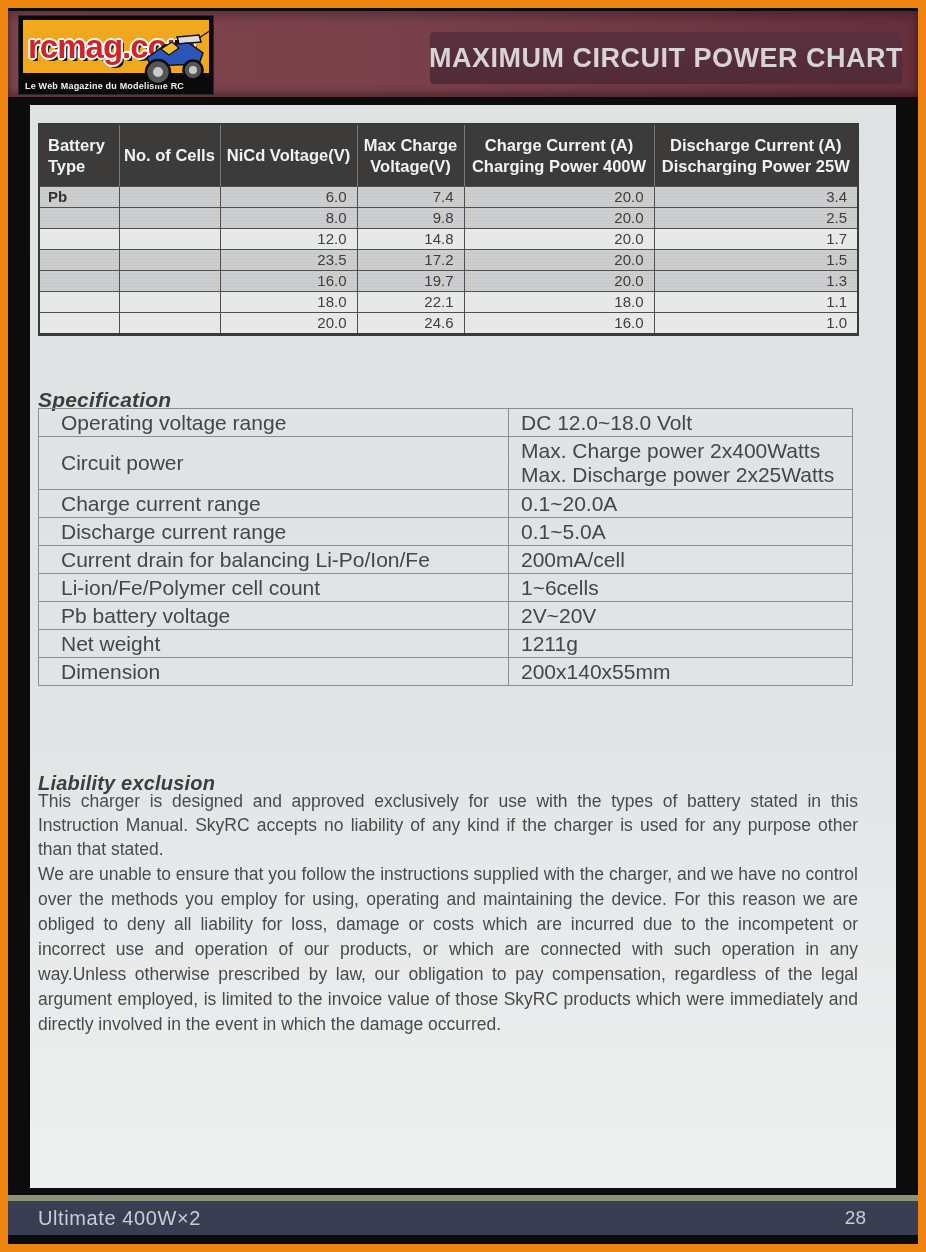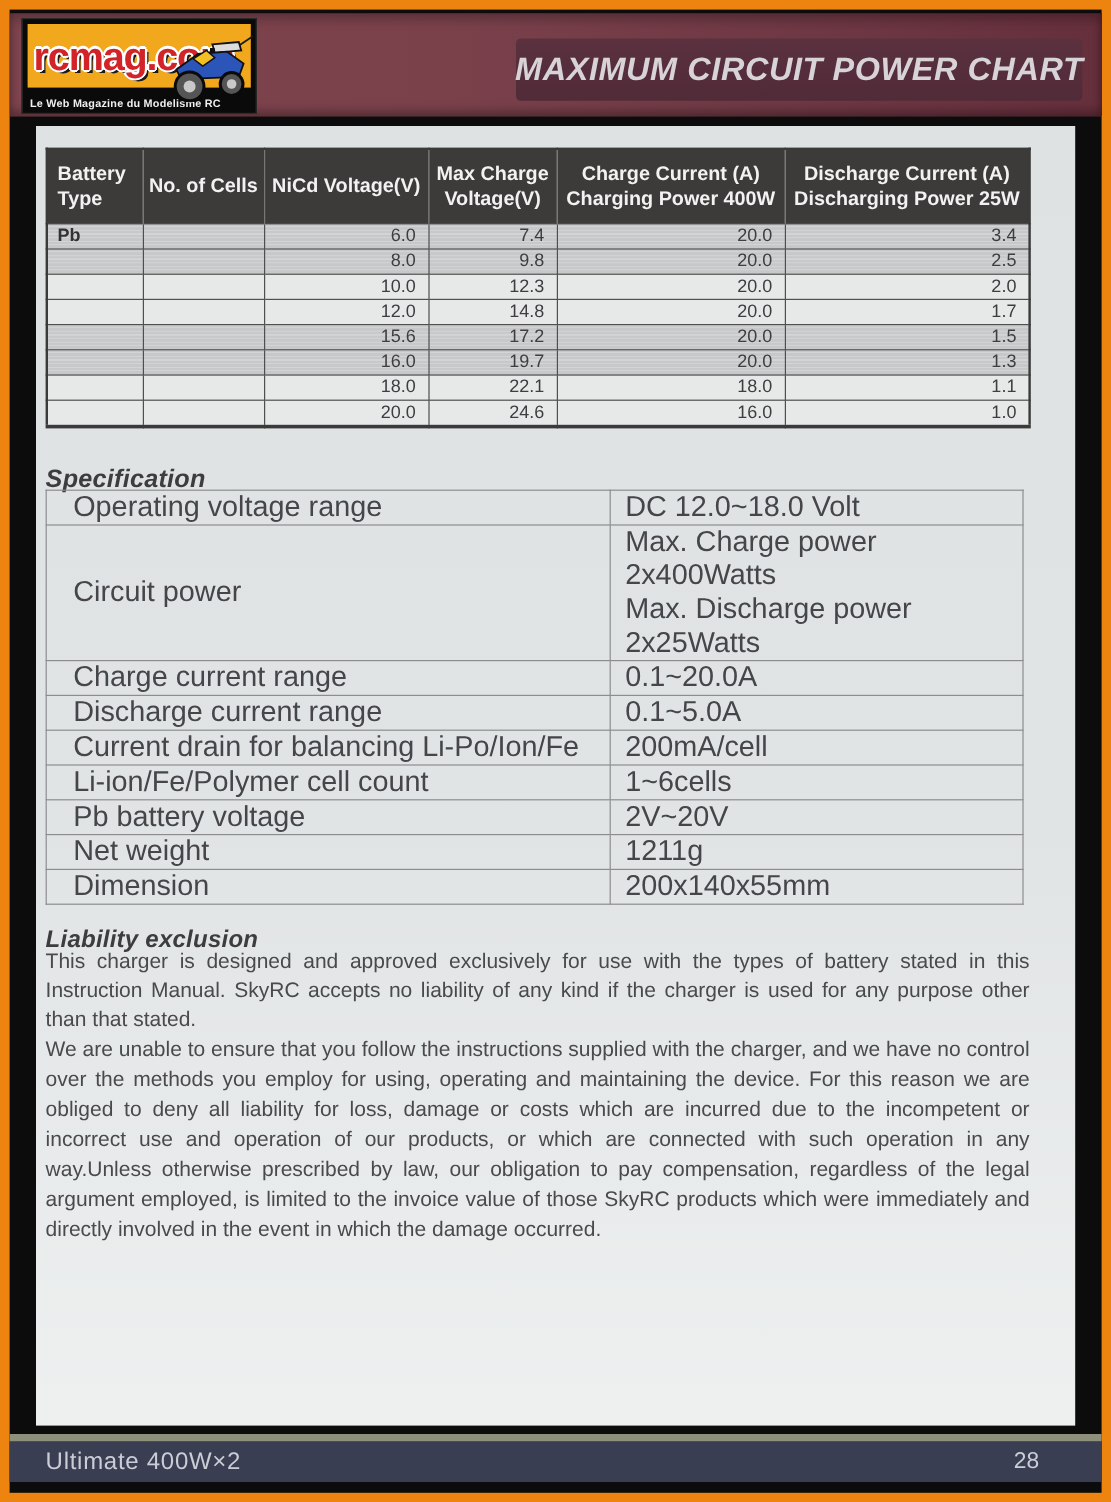--- a/index.html
+++ b/index.html
@@ -17,21 +17,21 @@
   body{font-family:"Liberation Sans","DejaVu Sans",sans-serif;}
   .frame{position:relative;width:926px;height:1252px;background:var(--frame-orange);overflow:hidden;}
   .scan{position:absolute;left:8px;top:8px;width:910px;height:1236px;background:var(--scan-black);}
 
   
   .header{position:absolute;left:0;top:3px;width:100%;height:86px;
     background:linear-gradient(to right,var(--maroon-a) 0%,#7a414b 40%,#6e3844 72%,var(--maroon-b) 100%);
     box-shadow:inset 0 6px 8px rgba(0,0,0,.22), inset 0 -5px 7px rgba(0,0,0,.28);}
   .title-band{position:absolute;left:422px;right:16px;top:21px;height:52px;border-radius:4px;
     background:linear-gradient(180deg,#5b313f 0%,var(--maroon-inner) 60%,#512b38 100%);
-    display:flex;align-items:center;justify-content:center;font-style:italic;}
+    display:flex;align-items:center;justify-content:center;}
   .title-band .title{color:var(--title-text);font-size:27px;font-weight:700;letter-spacing:.5px;white-space:nowrap;}
 
   .logo{position:absolute;left:10px;top:4px;width:194px;height:78px;background:#0a0a0a;border:1px solid #2a2a2a;}
   .logo-yellow{position:absolute;left:4px;top:4px;right:4px;height:53px;background:var(--logo-yellow);overflow:visible;}
   .logo-site{position:absolute;left:5px;top:8px;font-size:33px;font-weight:800;letter-spacing:-1px;color:var(--logo-red);
     text-shadow:-2px 0 0 #fff,2px 0 0 #fff,0 -2px 0 #fff,0 2px 0 #fff,-1px -1px 0 #fff,1px -1px 0 #fff,-1px 1px 0 #fff,1px 1px 0 #fff,3px 3px 0 #1a1a1a;}
   .logo-tagline{position:absolute;left:6px;bottom:3px;font-size:9px;font-weight:700;color:#f0f0f0;letter-spacing:.2px;white-space:nowrap;text-align:center;}
   .logo-car{position:absolute;right:-2px;top:12px;width:84px;height:62px;z-index:3;}
 
   
@@ -47,21 +47,21 @@
   .power-table td{height:20px;padding:0 10px 0 0;text-align:right;border:1px solid var(--tbl-border);line-height:20px;}
   .power-table td.cell-type{text-align:left;padding:0 0 0 8px;font-weight:700;color:#333;}
   .power-table tr.gray td{background:var(--row-gray);
     background-image:repeating-linear-gradient(0deg,rgba(255,255,255,.22) 0 1px,rgba(0,0,0,0) 1px 3px);}
   .power-table tr.light td{background:var(--row-light);}
 
   
   .sec-heading{position:absolute;left:8px;font-size:21px;font-weight:700;font-style:italic;color:#3d3d3f;letter-spacing:.2px;}
   #spec-heading{top:266px;}
   .spec-table{position:absolute;left:8px;top:303px;width:814px;border-collapse:collapse;table-layout:fixed;
-    border:1px solid var(--spec-border);font-size:24px;color:#45454a;}
+    border:1px solid var(--spec-border);font-size:21px;color:#45454a;}
   .spec-table td{border:1px solid var(--spec-border);padding:0;vertical-align:middle;}
   .spec-table td.spec-label{padding-left:22px;}
   .spec-table td.spec-value{padding-left:12px;}
   .spec-table tr{height:28px;}
   .spec-table tr.tall{height:53px;}
   .spec-table .v2:empty{display:none;}
 
   
   #liability-heading{top:650px;font-size:20px;}
   .para{position:absolute;left:8px;width:820px;font-size:17.5px;line-height:25px;color:var(--text-gray);
@@ -139,37 +139,29 @@
             <td class="cell-type"></td>
             <td></td>
             <td>8.0</td>
             <td>9.8</td>
             <td>20.0</td>
             <td>2.5</td>
           </tr>
           <tr class="light">
             <td class="cell-type"></td>
             <td></td>
-            <td>10.0</td>
-            <td>12.3</td>
-            <td>20.0</td>
-            <td>2.0</td>
-          </tr>
-          <tr class="light">
-            <td class="cell-type"></td>
-            <td></td>
             <td>12.0</td>
             <td>14.8</td>
             <td>20.0</td>
             <td>1.7</td>
           </tr>
           <tr class="gray">
             <td class="cell-type"></td>
             <td></td>
-            <td>15.6</td>
+            <td>23.5</td>
             <td>17.2</td>
             <td>20.0</td>
             <td>1.5</td>
           </tr>
           <tr class="gray">
             <td class="cell-type"></td>
             <td></td>
             <td>16.0</td>
             <td>19.7</td>
             <td>20.0</td>

